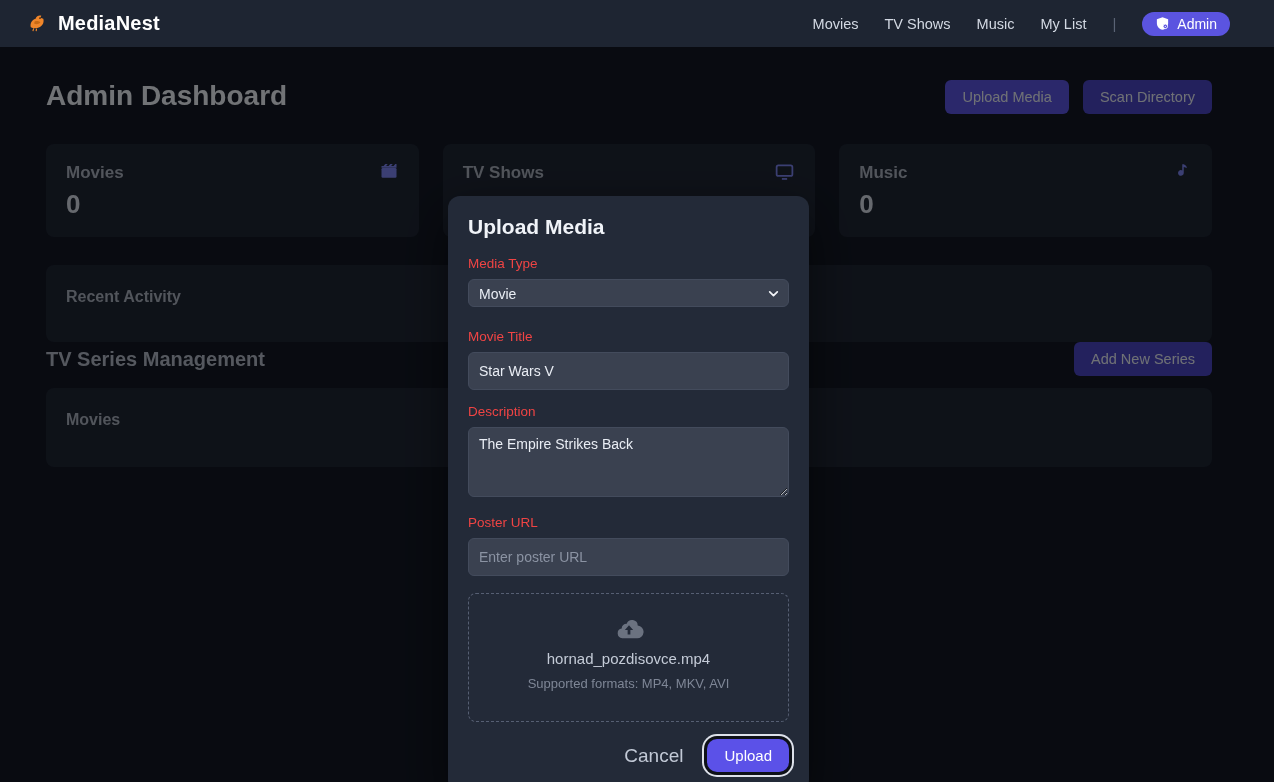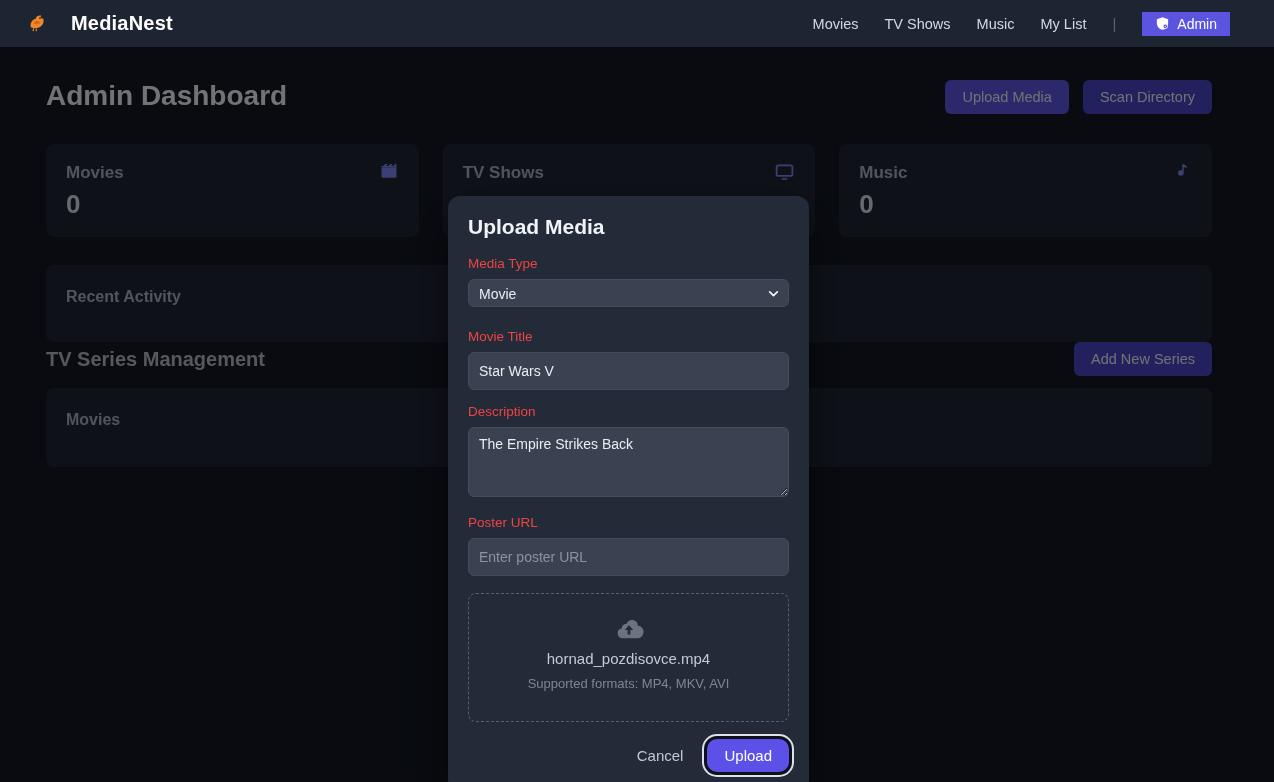--- a/index.html
+++ b/index.html
@@ -9,28 +9,28 @@
     background:#131824; color:#edf1f7;
   }
 
   
   .navbar {
     position:relative; z-index:200;
     height:47px; background:#1e2532;
     display:flex; align-items:center; justify-content:space-between;
     padding:0 44px 0 26px;
   }
-  .brand { display:flex; align-items:center; gap:22px; cursor:pointer; }
+  .brand { display:flex; align-items:center; gap:9px; cursor:pointer; }
   .brand-name { font-size:20px; font-weight:bold; color:#ffffff; letter-spacing:.2px; }
   .nav-right { display:flex; align-items:center; gap:26px; }
   .nav-link { font-size:14.5px; color:#d3d9e3; cursor:pointer; }
   .nav-sep { color:#5a6375; font-size:15px; }
   .admin-btn {
     display:flex; align-items:center; gap:7px;
-    background:#5b54e0; color:#fff; border:none; border-radius:0;
+    background:#5b54e0; color:#fff; border:none; border-radius:14px;
     font-size:14px; padding:4px 13px; cursor:pointer;
     font-family:inherit;
   }
 
   
   .main { padding:0 62px 0 46px; }
   .page-header { display:flex; align-items:flex-start; justify-content:space-between; margin-top:33px; }
   .page-title { font-size:28px; font-weight:bold; color:#edf1f7; }
   .page-actions { display:flex; gap:14px; }
   .btn-primary, .btn-secondary {
@@ -91,21 +91,21 @@
     margin-top:3px; border:1px dashed #565f73; border-radius:8px;
     text-align:center; padding:24px 10px 30px; cursor:pointer;
   }
   .dz-icon { display:inline-block; margin-bottom:6px; }
   .dz-file { font-size:15px; color:#c4cbd7; margin-bottom:9px; }
   .dz-formats { font-size:13px; color:#7e8696; }
   .modal-footer {
     display:flex; justify-content:flex-end; align-items:center; gap:24px; margin-top:17px;
   }
   .cancel-btn {
-    background:transparent; border:none; color:#c2c9d6; font-size:15px;
+    background:transparent; border:none; color:#c2c9d6; font-size:19px;
     font-family:inherit; cursor:pointer;
   }
   .upload-btn {
     background:#5b51e8; border:none; border-radius:10px; color:#fff;
     font-size:15px; font-family:inherit; padding:8px 17px; cursor:pointer;
     box-shadow:0 0 0 3px #0e1118, 0 0 0 5px #dde1ea;
   }
 </style>
 </head>
 <body>

